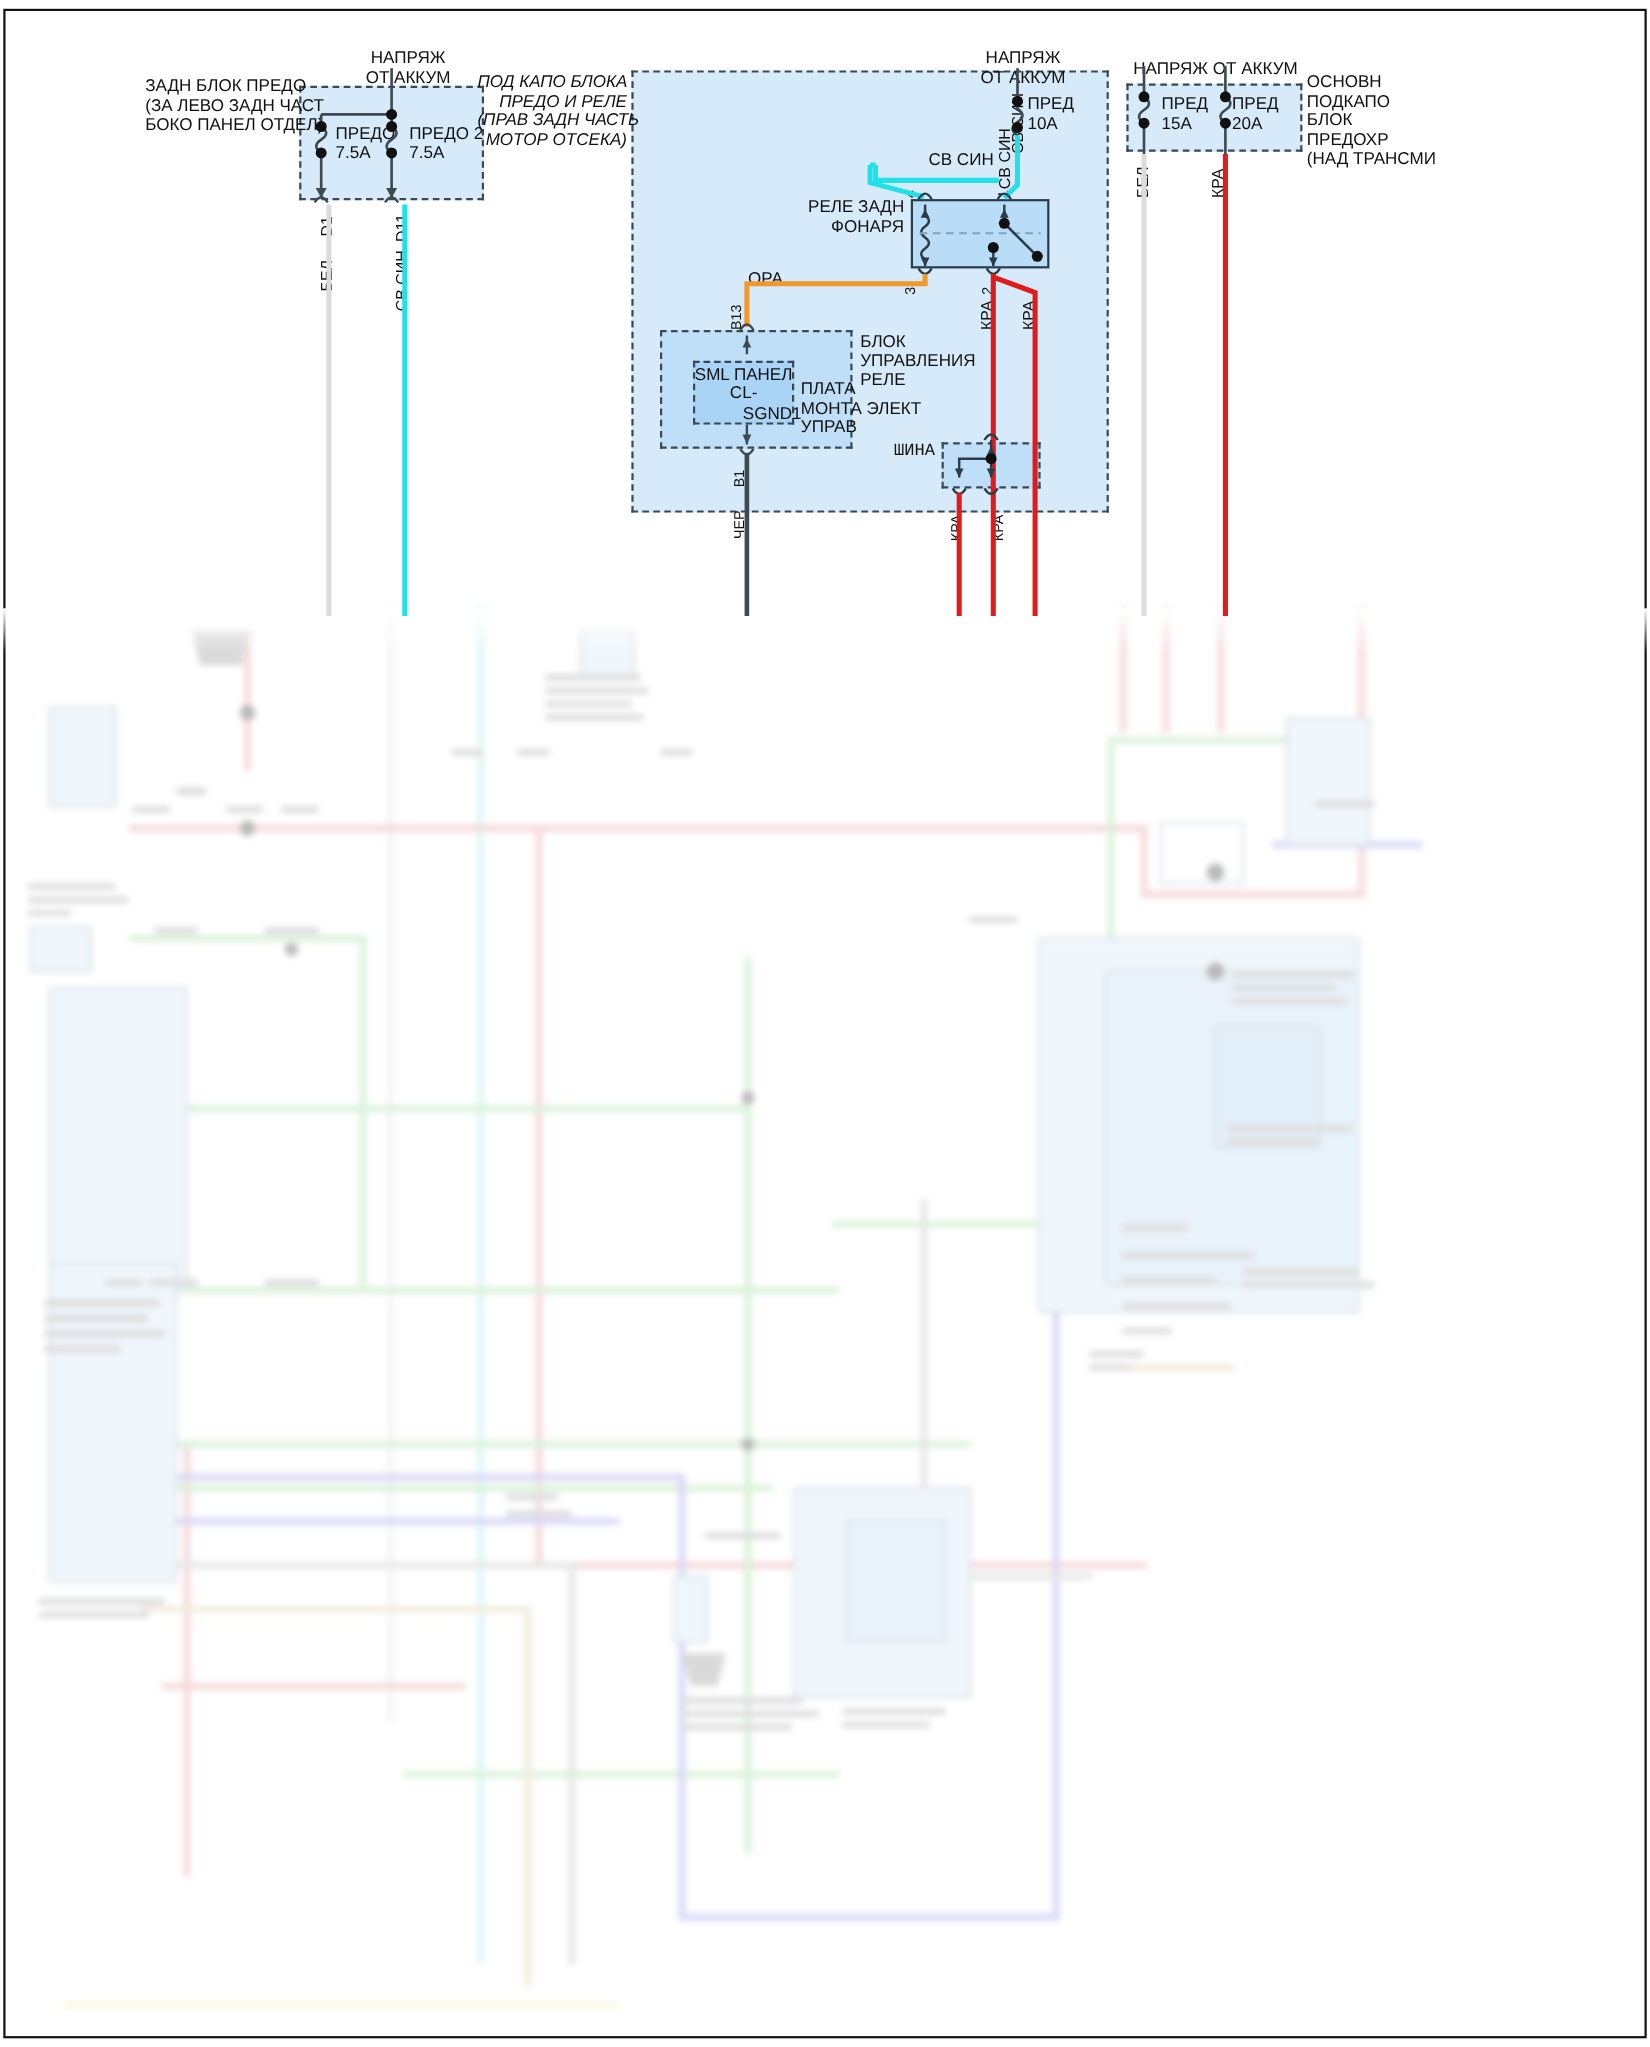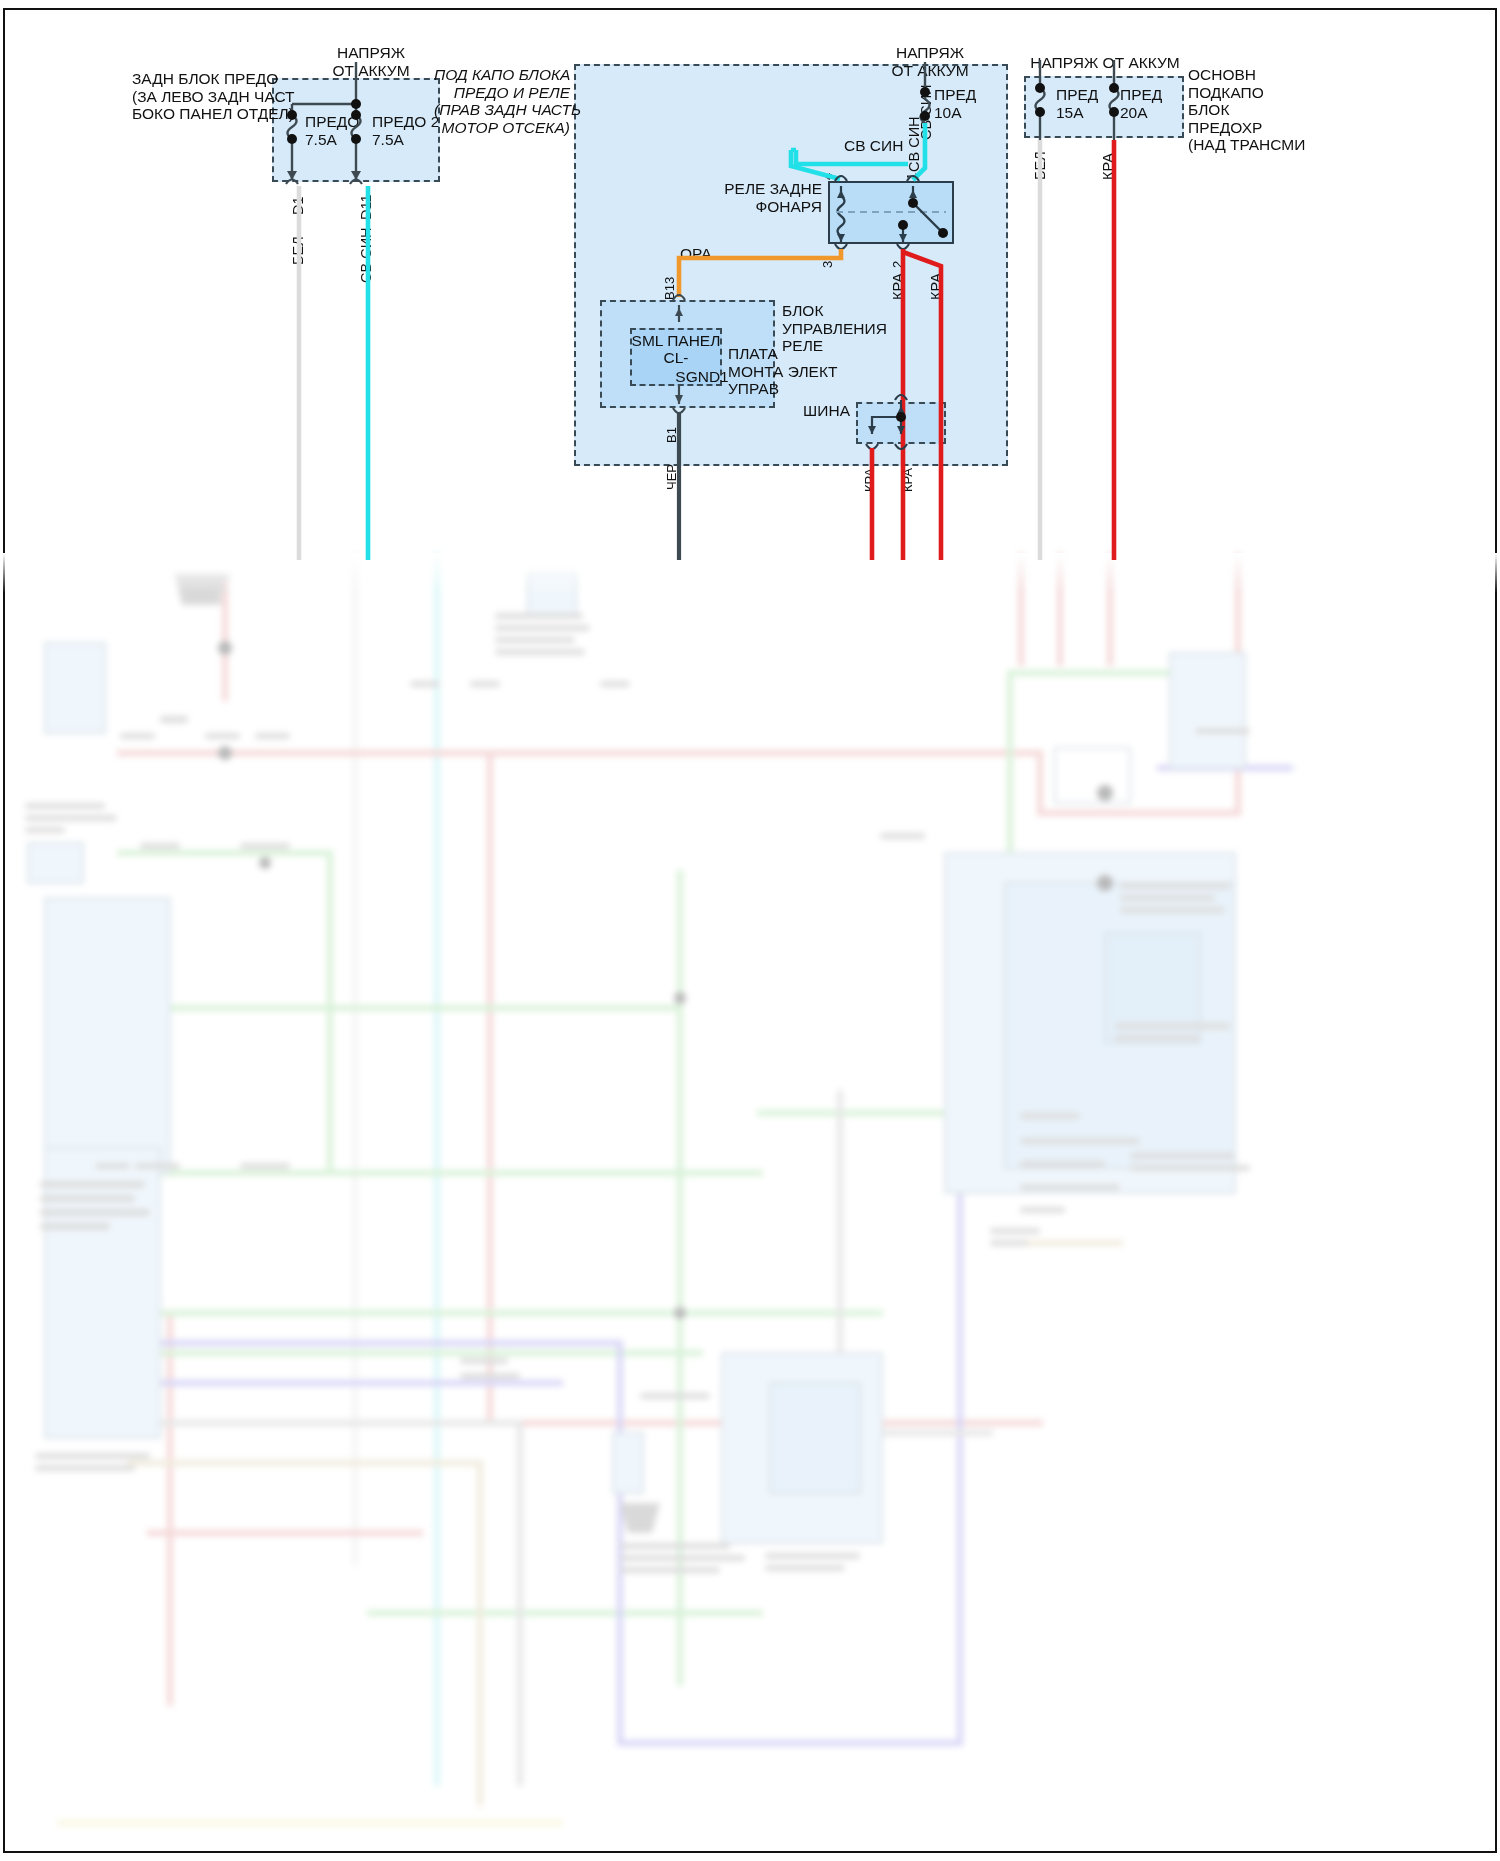--- a/index.html
+++ b/index.html
@@ -204,21 +204,21 @@
 (ПРАВ ЗАДН ЧАСТЬ
 МОТОР ОТСЕКА)</div>
 
     <div class="lbl c" style="left:862px;top:44px;width:136px;">НАПРЯЖ
 ОТ АККУМ</div>
 
     <div class="lbl" style="left:934px;top:86px;">ПРЕД</div>
     <div class="lbl" style="left:934px;top:104px;">10A</div>
 
     <div class="blk solidbox" style="left:828px;top:181px;width:126px;height:63px;"></div>
-    <div class="lbl r" style="left:688px;top:180px;width:134px;">РЕЛЕ ЗАДНЕ
+    <div class="lbl r" style="left:688px;top:180px;width:134px;">РЕЛЕ ЗАДН
 ФОНАРЯ</div>
 
     <div class="vlbl" style="left:820px;top:180px;font-size:13px;">4</div>
     <div class="vlbl" style="left:904px;top:180px;font-size:13px;">1</div>
     <div class="vlbl" style="left:820px;top:268px;font-size:13px;">3</div>
     <div class="vlbl" style="left:890px;top:268px;font-size:13px;">2</div>
 
     <div class="lbl" style="left:844px;top:137px;">СВ СИН</div>
     <div class="vlbl" style="left:906px;top:172px;">СВ СИН</div>
     <div class="vlbl" style="left:918px;top:140px;">СВ СИН</div>
@@ -240,21 +240,21 @@
 
     <div class="lbl c" style="left:622px;top:332px;width:108px;">SML ПАНЕЛ</div>
     <div class="lbl c" style="left:622px;top:349px;width:108px;">CL-</div>
     <div class="lbl c" style="left:648px;top:368px;width:108px;">SGND1</div>
 
     <div class="vlbl" style="left:662px;top:300px;font-size:13px;">B13</div>
     <div class="vlbl" style="left:664px;top:443px;font-size:13px;">B1</div>
     <div class="vlbl" style="left:664px;top:490px;font-size:13px;">ЧЕР</div>
 
     <div class="blk" style="left:856px;top:402px;width:90px;height:42px;border:2px dashed #3a4a55;background:#bfdff8;"></div>
-    <div class="lbl r" style="left:760px;top:402px;width:90px;">ШИНА</div>
+    <div class="lbl r" style="left:760px;top:402px;width:90px;font-family:Liberation Mono, monospace;">ШИНА</div>
     <div class="vlbl" style="left:862px;top:492px;font-size:13px;">КРА</div>
     <div class="vlbl" style="left:900px;top:492px;font-size:13px;">КРА</div>
 
     <div class="blk dashbox" style="left:1024px;top:76px;width:160px;height:62px;"></div>
 
     <div class="lbl c" style="left:1026px;top:54px;width:158px;">НАПРЯЖ ОТ АККУМ</div>
 
     <div class="lbl" style="left:1188px;top:66px;">ОСНОВН
 ПОДКАПО
 БЛОК

